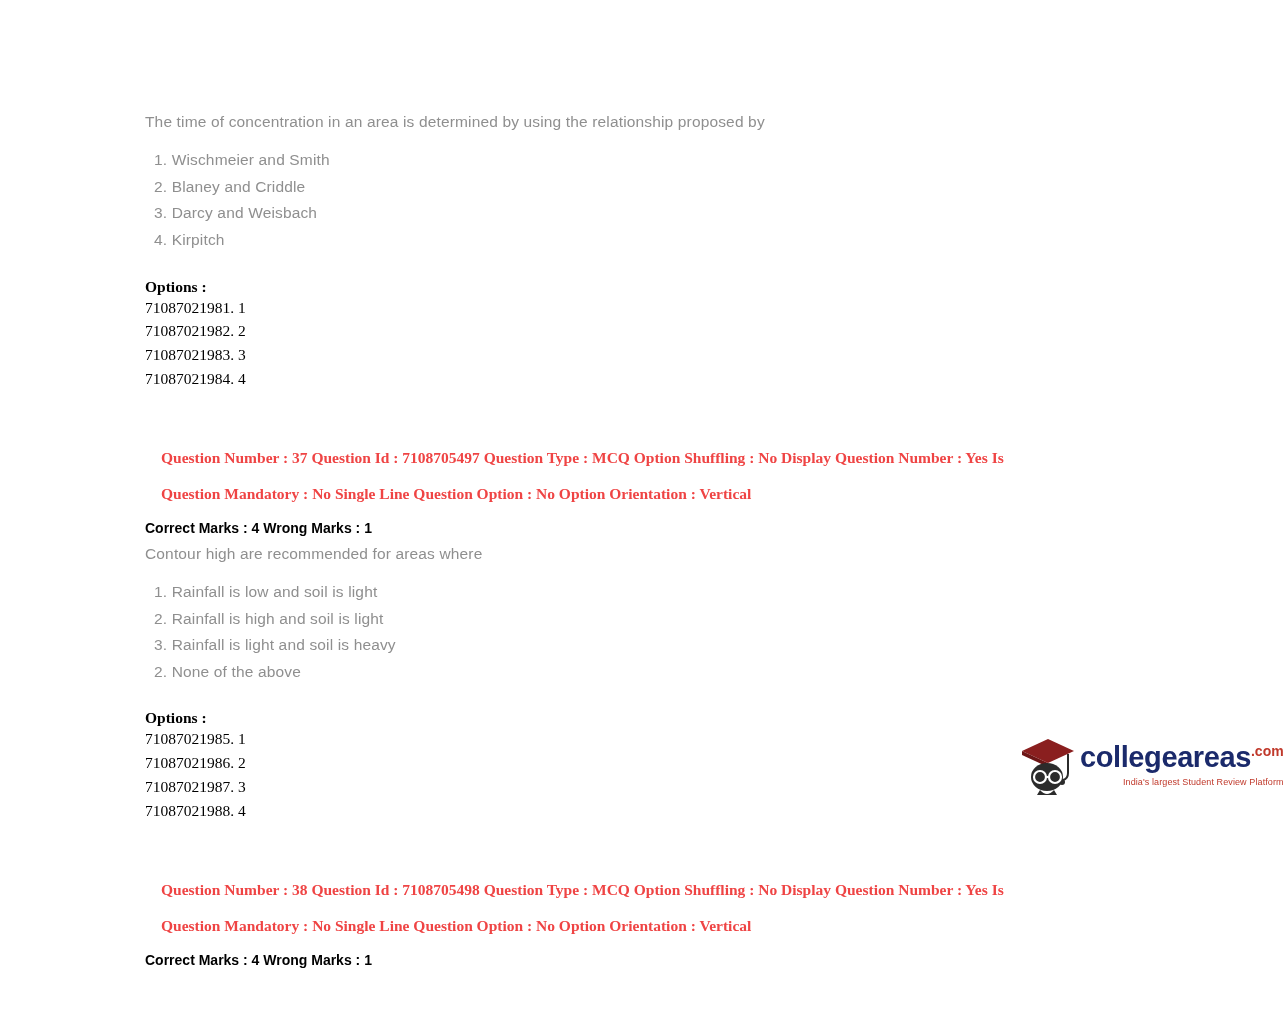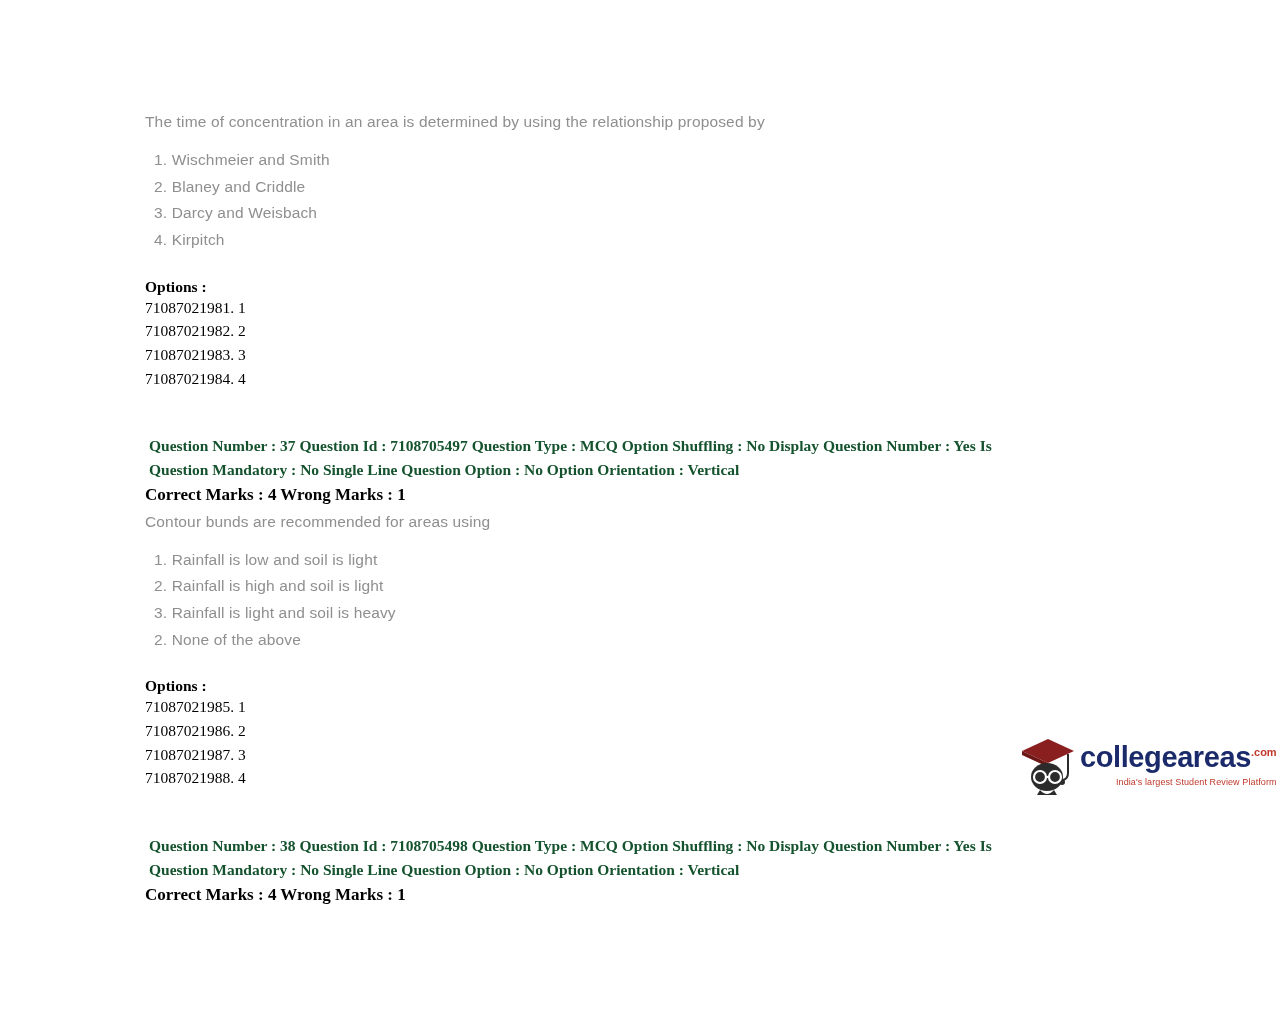--- a/index.html
+++ b/index.html
@@ -62,28 +62,28 @@
     font-family: "Liberation Serif", serif;
     font-size: 15.5px;
     color: #000;
     line-height: 1.53;
   }
 
   .qmeta {
     font-family: "Liberation Serif", serif;
     font-weight: bold;
     font-size: 15.5px;
-    color: #14532d;
+    color: #ef4444;
     line-height: 1.28;
-    margin: 4px;
+    margin: 16px;
   }
   .qmarks {
-    font-family: Liberation Serif, serif;
-    font-weight: bold;
-    font-size: 17px;
+    font-family: Liberation Sans, sans-serif;
+    font-weight: bold;
+    font-size: 14px;
     color: #000;
     line-height: 1.28;
     margin: 4px 0 6px 0;
   }
 
   .block-gap-lg { height: 42px; }
 
   
   .logo {
     position: absolute;
@@ -109,21 +109,21 @@
   .logo-word {
     font-family: "Liberation Sans", sans-serif;
     font-size: 29px;
     font-weight: bold;
     color: #1b2a6b;
     letter-spacing: -0.4px;
     line-height: 1;
   }
   .logo-word .dunia { color: #1b2a6b; }
   .logo-sup {
-    font-size: 11px;
+    font-size: 14px;
     color: #c0392b;
     vertical-align: super;
     font-weight: bold;
     letter-spacing: 0;
   }
   .logo-tag {
     font-family: "Liberation Sans", sans-serif;
     font-size: 9px;
     color: #c0392b;
     margin-top: 5px;
@@ -152,21 +152,21 @@
       <div class="option-line">71087021983. 3</div>
       <div class="option-line">71087021984. 4</div>
     </div>
 
     <div class="block-gap-lg"></div>
 
     <div>
       <p class="qmeta">Question Number : 37 Question Id : 7108705497 Question Type : MCQ Option Shuffling : No Display Question Number : Yes Is</p>
       <p class="qmeta">Question Mandatory : No Single Line Question Option : No Option Orientation : Vertical</p>
       <p class="qmarks">Correct Marks : 4 Wrong Marks : 1</p>
-      <p class="stem">Contour bunds are recommended for areas using</p>
+      <p class="stem">Contour high are recommended for areas where</p>
       <ul class="choices">
         <li>1. Rainfall is low and soil is light</li>
         <li>2. Rainfall is high and soil is light</li>
         <li>3. Rainfall is light and soil is heavy</li>
         <li>2. None of the above</li>
       </ul>
       <div class="options-label">Options :</div>
       <div class="option-line">71087021985. 1</div>
       <div class="option-line">71087021986. 2</div>
       <div class="option-line">71087021987. 3</div>

